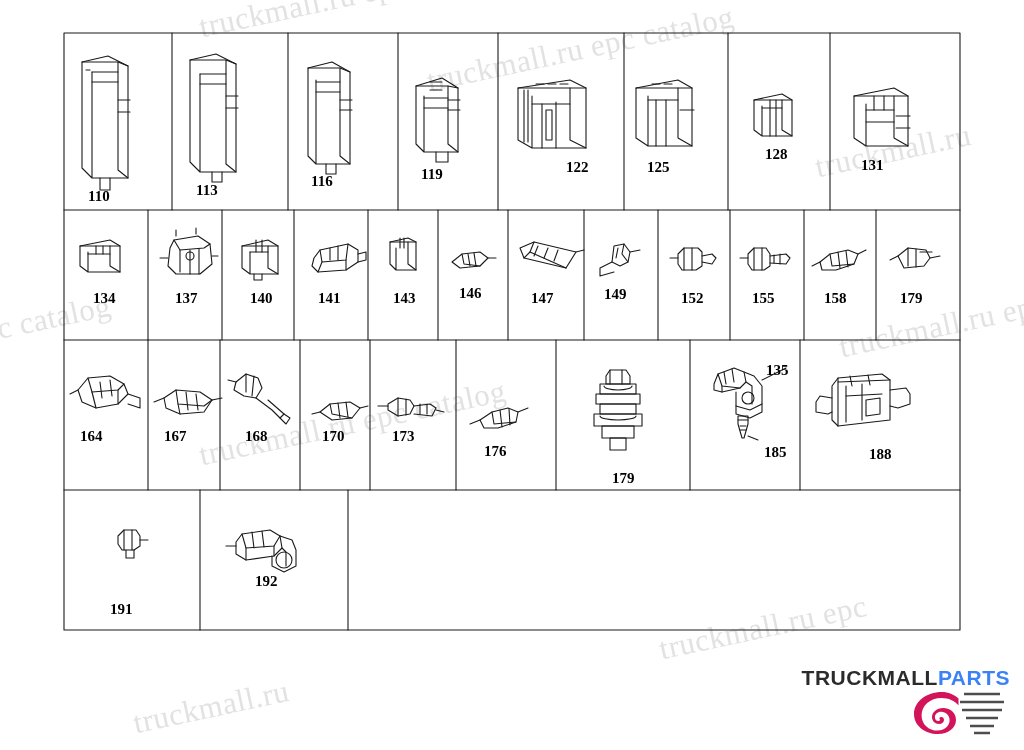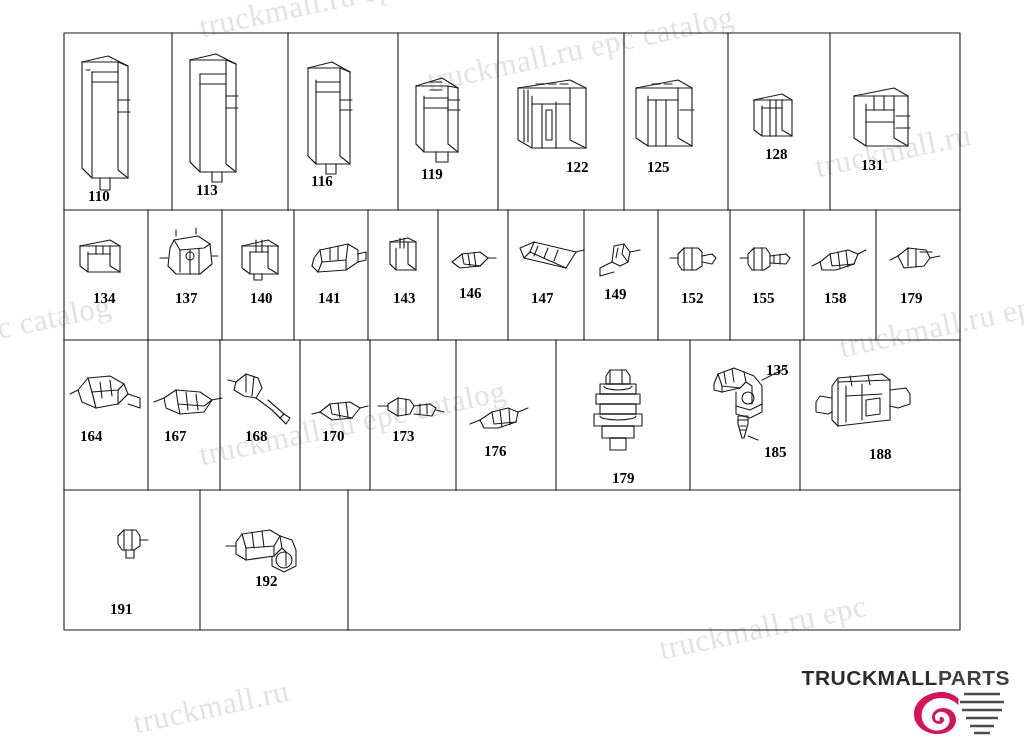--- a/index.html
+++ b/index.html
@@ -67,21 +67,21 @@
   #logo .logo-text {
     position: absolute;
     right: 0;
     top: 6px;
     font-family: "Liberation Sans", sans-serif;
     font-size: 21px;
     font-weight: bold;
     letter-spacing: 0.5px;
     color: #2b2b2b;
   }
-  #logo .logo-text .accent { color: #404040; }
+  #logo .logo-text .accent { color: #3b82f6; }
   #logo .logo-mark {
     position: absolute;
     right: 2px;
     top: 30px;
     width: 96px;
     height: 46px;
   }
 </style>
 </head>
 <body>

